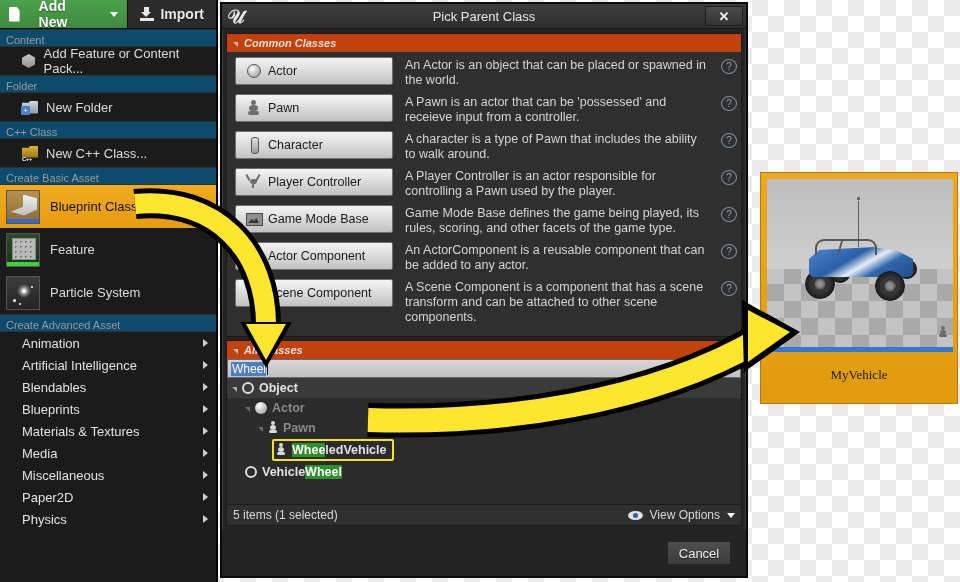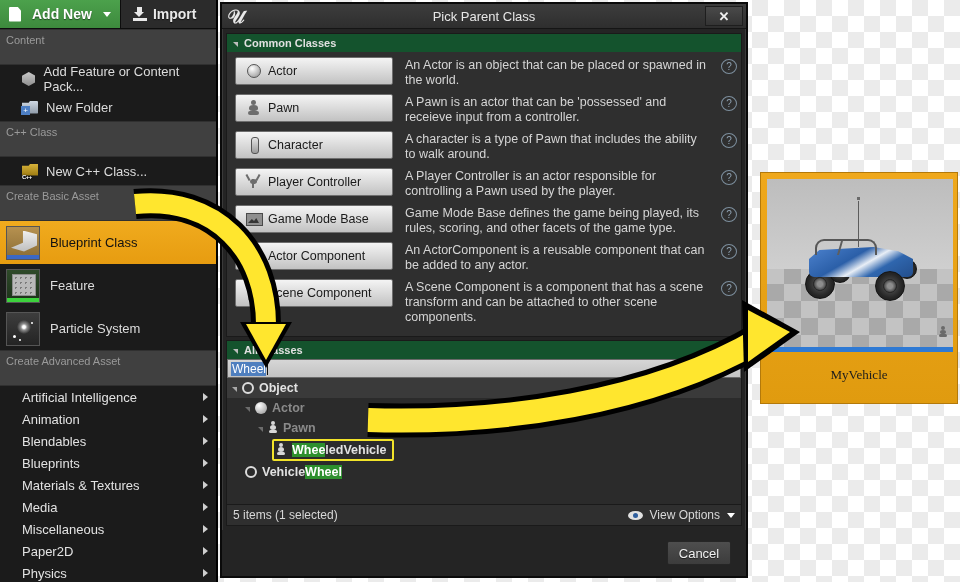--- a/index.html
+++ b/index.html
@@ -25,21 +25,21 @@
     background: #1b1b1b;
     border-right: 2px solid #000;
     overflow: hidden;
   }
   .toolbar {
     height: 29px; display: flex; align-items: stretch;
     background: #2b2b2b;
     border-bottom: 1px solid #0d0d0d;
   }
   .btn-addnew {
-    display: flex; align-items: center; gap: 11px;
+    display: flex; align-items: center; gap: 19px;
     padding: 0 9px;
     background: linear-gradient(#4ca14c, #3d8a3d);
     color: #fff; font-size: 14px; font-weight: bold;
     border-right: 1px solid #0d0d0d;
     text-shadow: 0 1px 1px rgba(0,0,0,.5);
   }
   .btn-import {
     display: flex; align-items: center; gap: 6px;
     padding: 0 12px; color: #e8e8e8; font-size: 14px; font-weight: bold;
     text-shadow: 0 1px 1px rgba(0,0,0,.6);
@@ -66,22 +66,22 @@
     width: 0; height: 0;
     border-left: 5px solid transparent; border-right: 5px solid transparent;
     border-top: 5px solid #e8e8e8;
   }
   .ic-import-tray {
     position: absolute; left: 0; bottom: 0; width: 14px; height: 3px;
     background: #e8e8e8;
   }
 
   .sec-head {
-    font-size: 11px; color: #9a9a9a; padding: 4px 6px 18px 6px;
-    background: #404040; border-bottom: 1px solid #303030;
+    font-size: 11px; color: #9a9a9a; padding: 4px 6px 0 6px;
+    background: #0c4a6e; border-bottom: 1px solid #303030;
     border-top: 1px solid #303030;
   }
   .menu-row {
     display: flex; align-items: center; gap: 8px;
     height: 28px; padding-left: 22px; color: #dcdcdc; font-size: 13px;
   }
 
   .ic-pkg { width: 14px; height: 14px; position: relative; }
   .ic-pkg .box {
     position: absolute; inset: 0;
@@ -200,21 +200,22 @@
 
   .dlg-body { flex: 1; display: flex; flex-direction: column; padding: 4px; gap: 3px; }
 
   .panel {
     background: #2f2f2f; border: 1px solid #1a1a1a;
   }
   .panel-head {
     display: flex; align-items: center; gap: 6px;
     height: 18px; padding-left: 6px;
     color: #e0e0e0; font-size: 11px; font-weight: bold;
-    background: #14532d;
+    background: #c2410c;
+    font-style: italic;
   }
   .tri-down {
     width: 0; height: 0;
     border-left: 5px solid transparent; border-top: 5px solid #bdbdbd;
     transform: translateY(1px);
   }
 
   .cls-list { padding: 5px 4px 5px 8px; }
   .cls-row { display: flex; align-items: flex-start; gap: 12px; margin-bottom: 6px; }
   .cls-btn {
@@ -456,20 +457,21 @@
   </div>
 
   <div class="sec-head">Content</div>
   <div class="menu-row">
     <span class="ic-pkg">
         <span class="box"></span>
       </span>
     <span>Add Feature or Content Pack...</span>
   </div>
 
+  <div class="sec-head">Folder</div>
   <div class="menu-row">
     <span class="ic-folder">
         <span class="f"></span>
         <span class="plus">+</span>
       </span>
     <span>New Folder</span>
   </div>
 
   <div class="sec-head">C++ Class</div>
   <div class="menu-row">
@@ -502,25 +504,25 @@
         <span class="d1"></span>
         <span class="d2"></span>
         <span class="d3"></span>
       </span>
     <span>Particle System</span>
   </div>
 
   <div class="sec-head">Create Advanced Asset</div>
 
   <div class="adv-row">
+    <span>Animation</span>
+    <span class="adv-arrow"></span>
+  </div>
+  <div class="adv-row">
     <span>Artificial Intelligence</span>
-    <span class="adv-arrow"></span>
-  </div>
-  <div class="adv-row">
-    <span>Animation</span>
     <span class="adv-arrow"></span>
   </div>
   <div class="adv-row">
     <span>Blendables</span>
     <span class="adv-arrow"></span>
   </div>
   <div class="adv-row">
     <span>Blueprints</span>
     <span class="adv-arrow"></span>
   </div>

